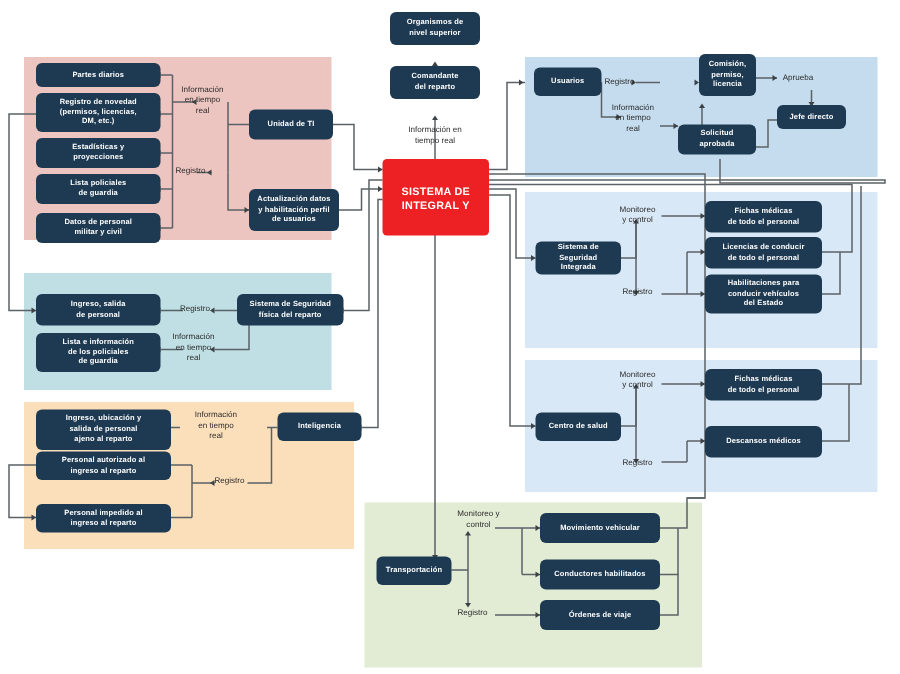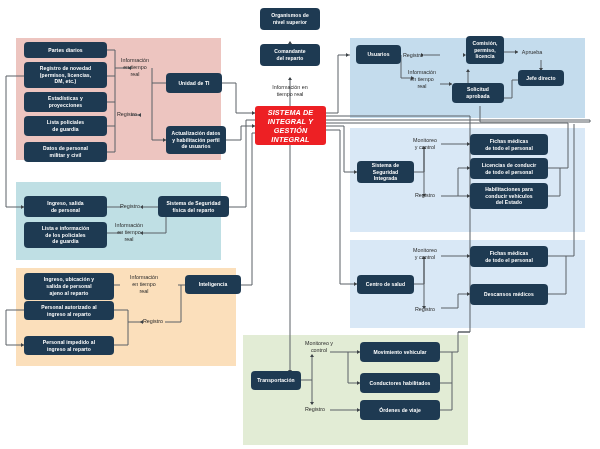--- a/index.html
+++ b/index.html
@@ -262,24 +262,23 @@
   <div class="arrow right" style="left:357px;top:408px;"></div>
   <div class="arrow left" style="left:323px;top:114px;"></div>
 
   <div class="node" style="left: 260px; top: 8px; width: 60px; height: 22px; white-space: pre-line;">Organismos de
 nivel superior</div>
   <div class="node" style="left: 260px; top: 44px; width: 60px; height: 22px; white-space: pre-line;">Comandante
 del reparto</div>
   <div class="elabel" style="left: 256px; top: 84px; width: 68px; white-space: pre-line;">Información en
 tiempo real</div>
 
-  <div class="node center" style="left:255px;top:106px;width:71px;height:39px;flex-direction:column;font-style:italic;">
+  <div class="node center" style="left:255px;top:106px;width:71px;height:51px;flex-direction:column;">
     <span>SISTEMA DE</span>
     <span>INTEGRAL Y</span>
-    <span>GESTIÓN INTEGRAL</span>
   </div>
 
   <div class="node" style="left:24px;top:42px;width:83px;height:16px;">Partes diarios</div>
   <div class="node" style="left: 24px; top: 62px; width: 83px; height: 26px; white-space: pre-line;">Registro de novedad
 (permisos, licencias,
 DM, etc.)</div>
   <div class="node" style="left: 24px; top: 92px; width: 83px; height: 20px; white-space: pre-line;">Estadísticas y
 proyecciones</div>
   <div class="node" style="left: 24px; top: 116px; width: 83px; height: 20px; white-space: pre-line;">Lista policiales
 de guardia</div>

